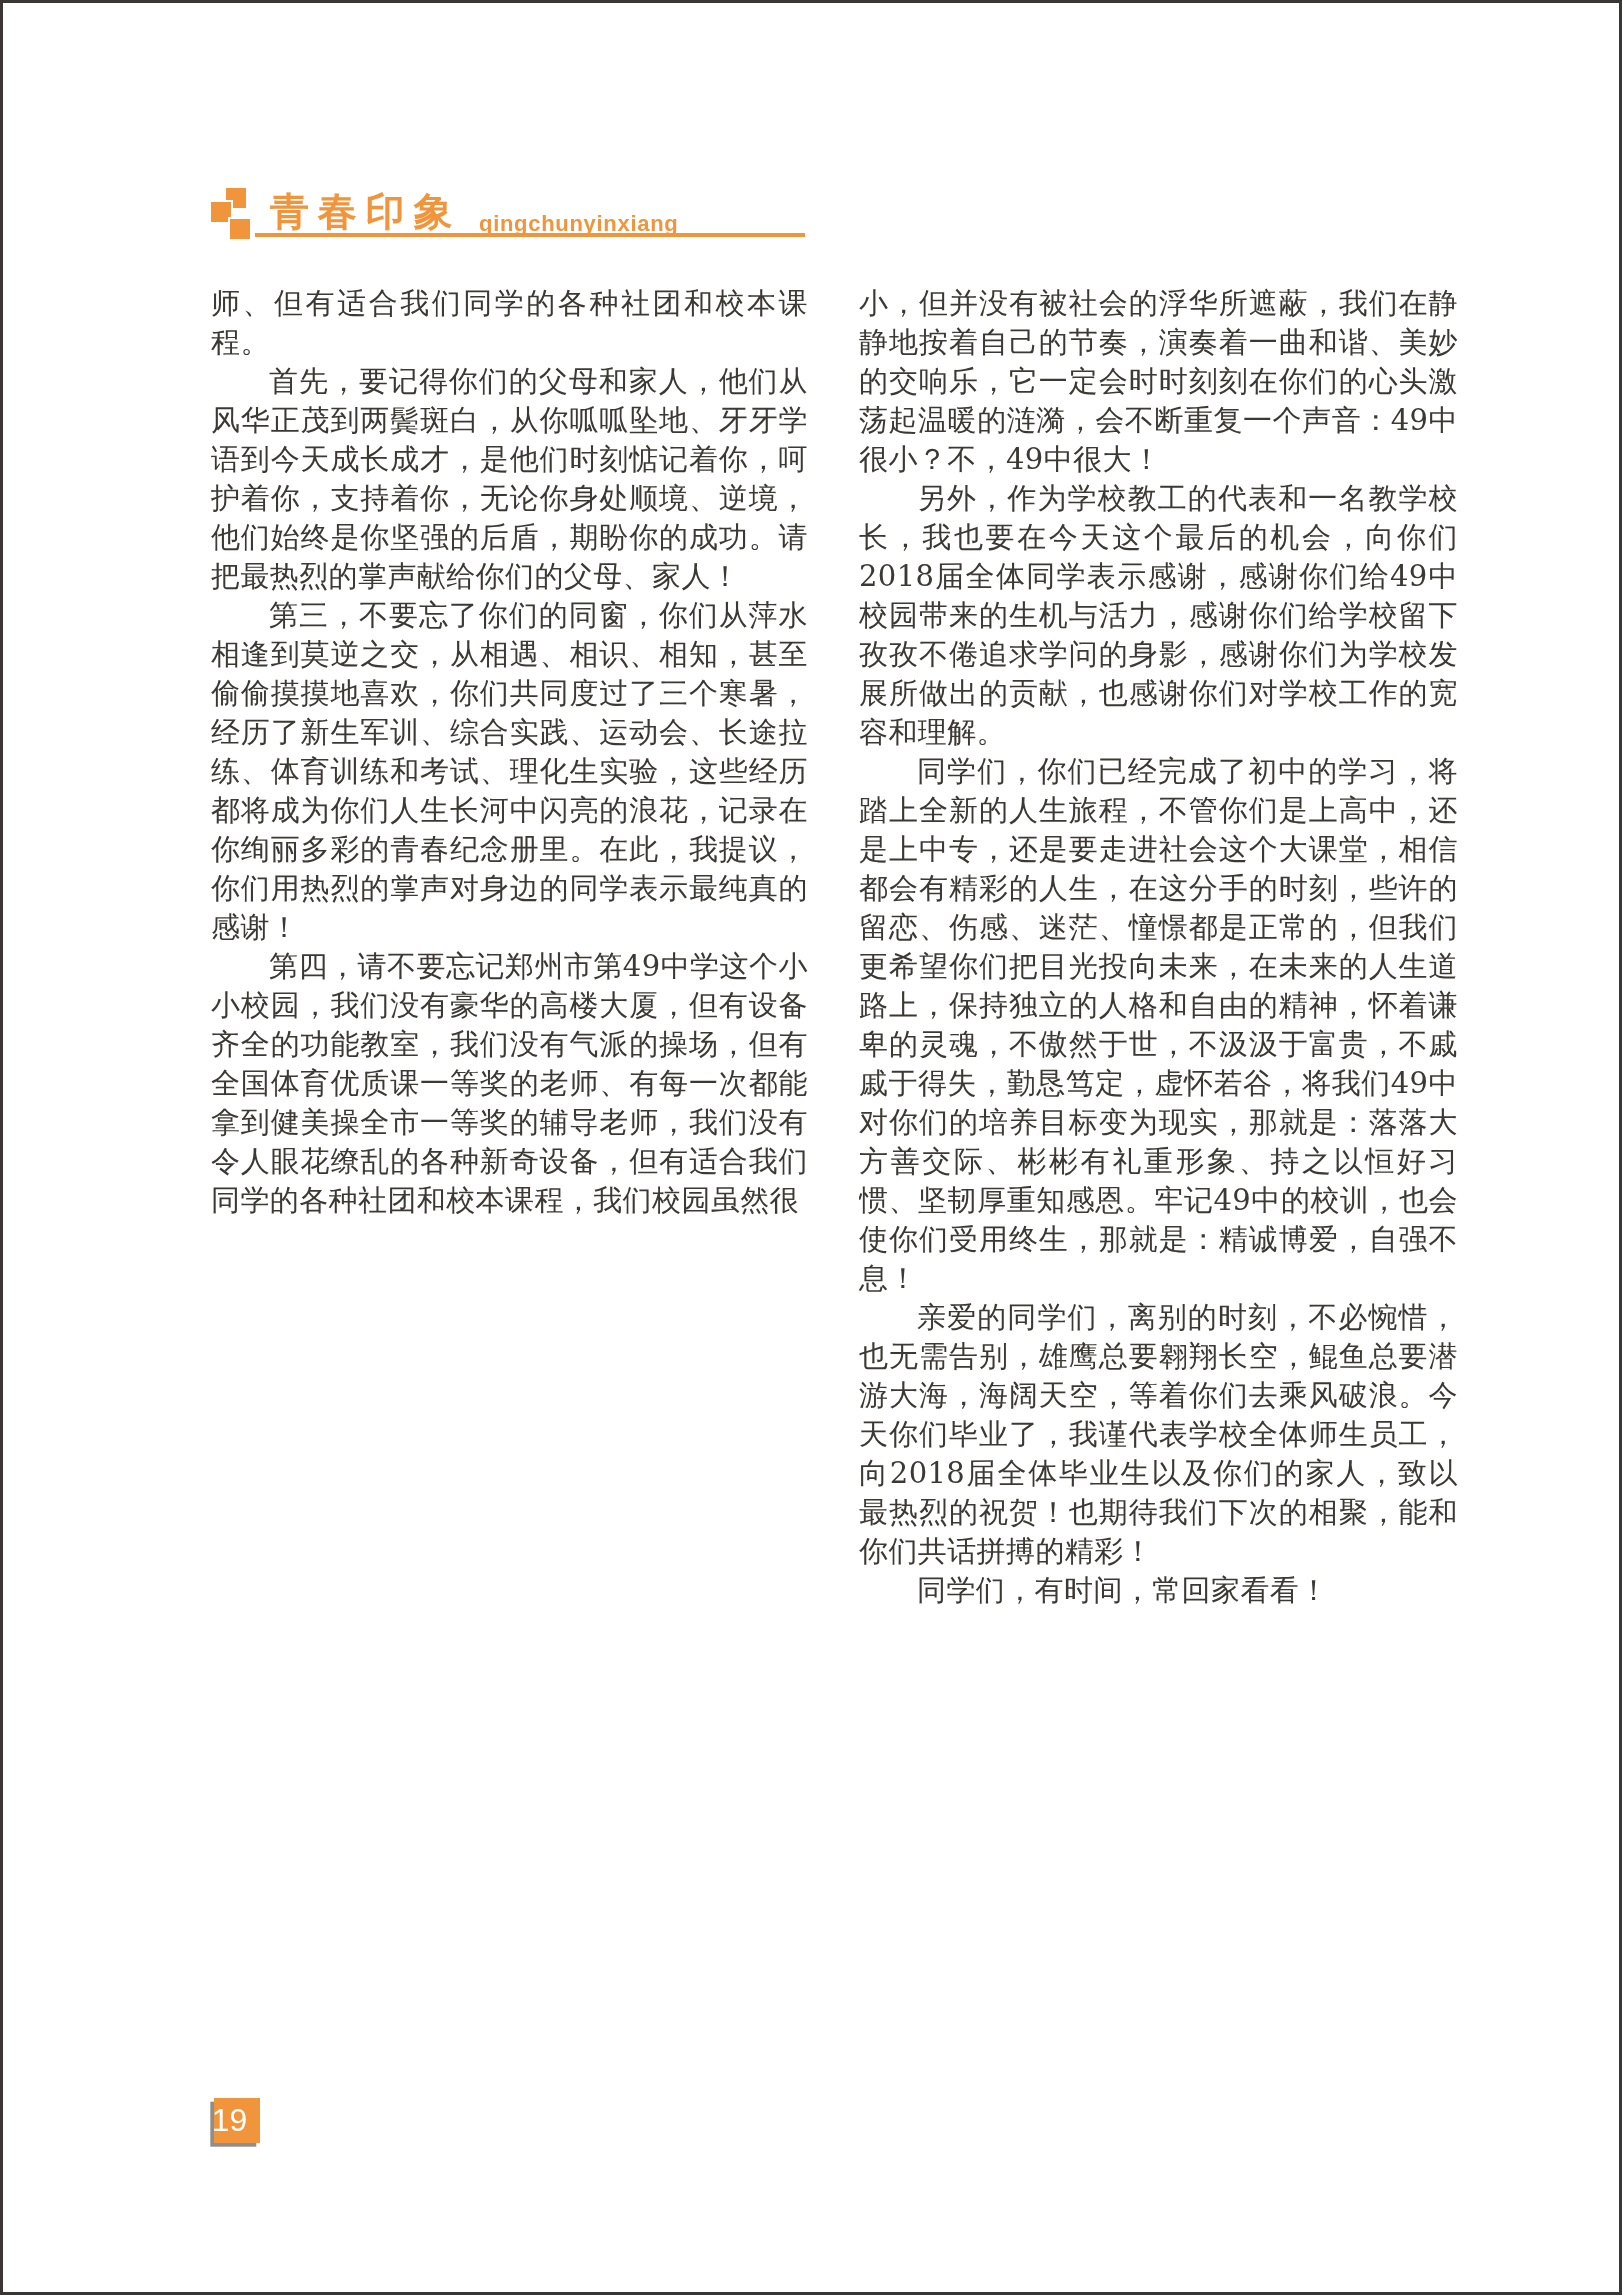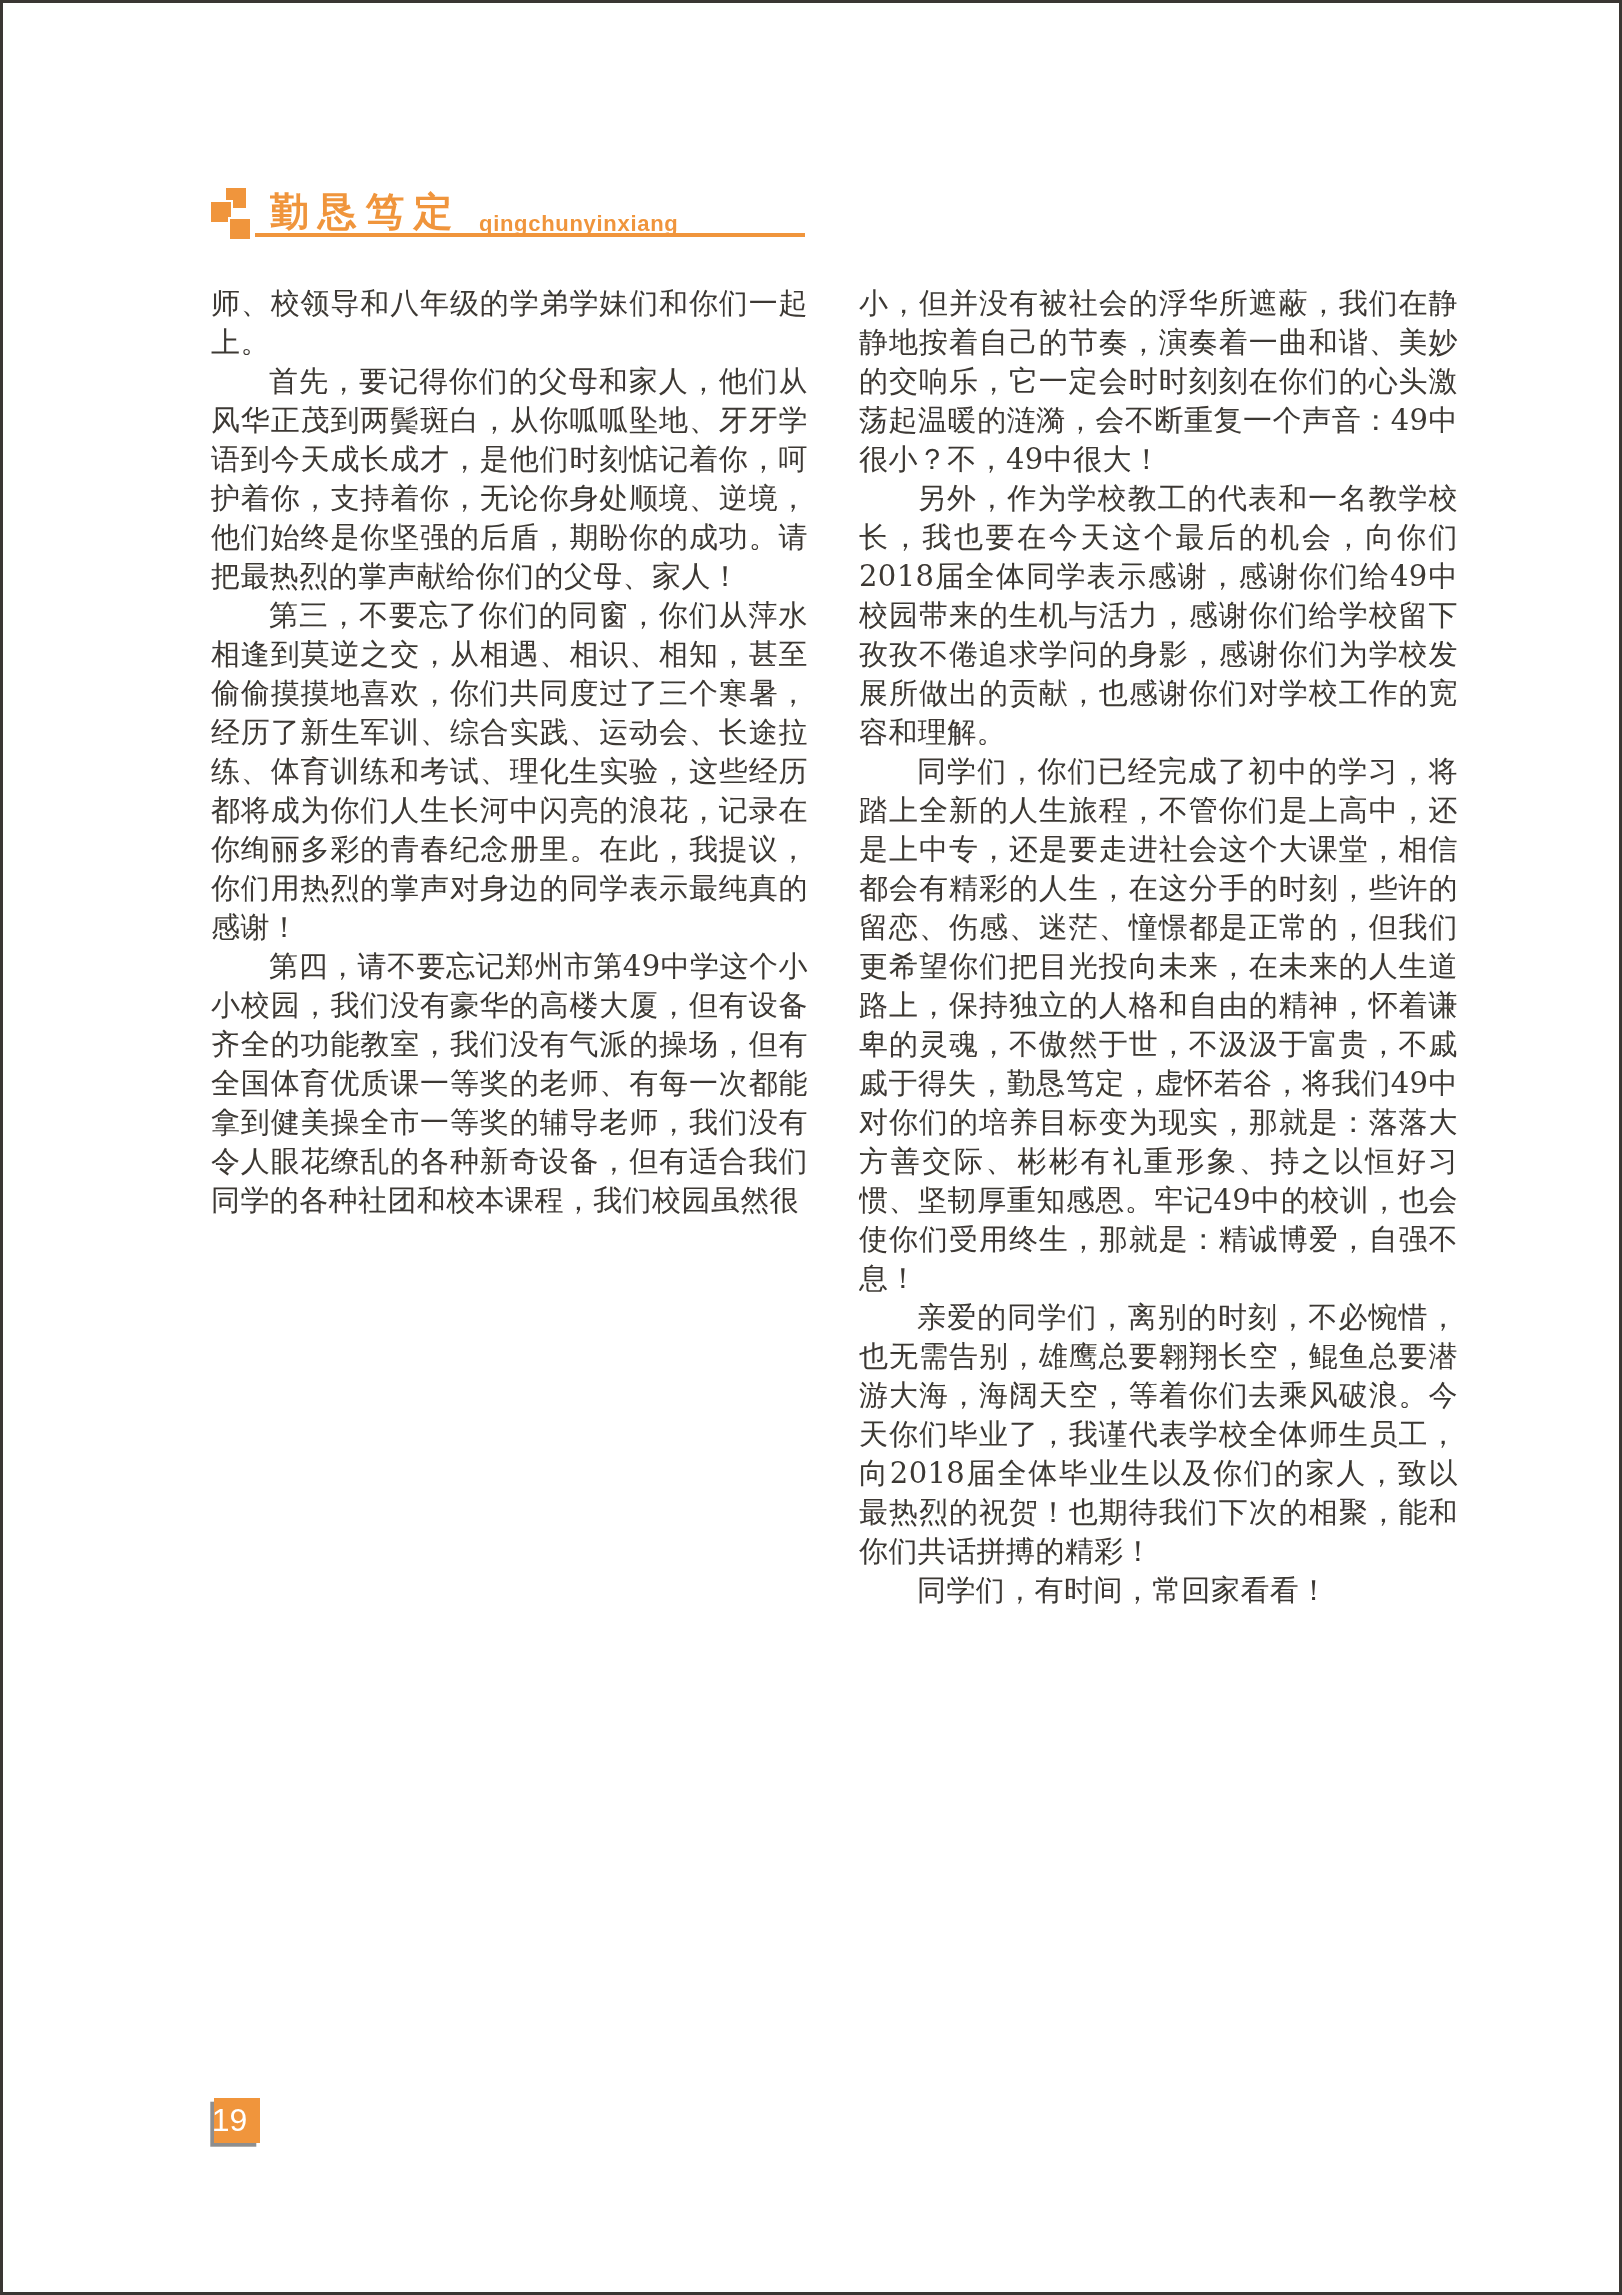--- a/index.html
+++ b/index.html
@@ -81,27 +81,27 @@
 <body>
 
 <div class="page">
 
   <div>
     <span>
       <span class="logo-sq sq-a"></span>
       <span class="logo-sq sq-b"></span>
       <span class="logo-sq sq-c"></span>
     </span>
-    <div class="header-title">勤恳笃定</div>
+    <div class="header-title">青春印象</div>
     <div class="header-subtitle">qingchunyinxiang</div>
     <div class="header-rule"></div>
   </div>
 
   <div class="column column-left">
-      <p class="para">师、校领导和八年级的学弟学妹们和你们一起上。</p>
+      <p class="para">师、但有适合我们同学的各种社团和校本课程。</p>
       <p class="para indent">首先，要记得你们的父母和家人，他们从风华正茂到两鬓斑白，从你呱呱坠地、牙牙学语到今天成长成才，是他们时刻惦记着你，呵护着你，支持着你，无论你身处顺境、逆境，他们始终是你坚强的后盾，期盼你的成功。请把最热烈的掌声献给你们的父母、家人！</p>
       <p class="para indent">第三，不要忘了你们的同窗，你们从萍水相逢到莫逆之交，从相遇、相识、相知，甚至偷偷摸摸地喜欢，你们共同度过了三个寒暑，经历了新生军训、综合实践、运动会、长途拉练、体育训练和考试、理化生实验，这些经历都将成为你们人生长河中闪亮的浪花，记录在你绚丽多彩的青春纪念册里。在此，我提议，你们用热烈的掌声对身边的同学表示最纯真的感谢！</p>
       <p class="para indent">第四，请不要忘记郑州市第49中学这个小小校园，我们没有豪华的高楼大厦，但有设备齐全的功能教室，我们没有气派的操场，但有全国体育优质课一等奖的老师、有每一次都能拿到健美操全市一等奖的辅导老师，我们没有令人眼花缭乱的各种新奇设备，但有适合我们同学的各种社团和校本课程，我们校园虽然很</p>
     </div>
   <div class="column column-right">
       <p class="para">小，但并没有被社会的浮华所遮蔽，我们在静静地按着自己的节奏，演奏着一曲和谐、美妙的交响乐，它一定会时时刻刻在你们的心头激荡起温暖的涟漪，会不断重复一个声音：49中很小？不，49中很大！</p>
       <p class="para indent">另外，作为学校教工的代表和一名教学校长，我也要在今天这个最后的机会，向你们2018届全体同学表示感谢，感谢你们给49中校园带来的生机与活力，感谢你们给学校留下孜孜不倦追求学问的身影，感谢你们为学校发展所做出的贡献，也感谢你们对学校工作的宽容和理解。</p>
       <p class="para indent">同学们，你们已经完成了初中的学习，将踏上全新的人生旅程，不管你们是上高中，还是上中专，还是要走进社会这个大课堂，相信都会有精彩的人生，在这分手的时刻，些许的留恋、伤感、迷茫、憧憬都是正常的，但我们更希望你们把目光投向未来，在未来的人生道路上，保持独立的人格和自由的精神，怀着谦卑的灵魂，不傲然于世，不汲汲于富贵，不戚戚于得失，勤恳笃定，虚怀若谷，将我们49中对你们的培养目标变为现实，那就是：落落大方善交际、彬彬有礼重形象、持之以恒好习惯、坚韧厚重知感恩。牢记49中的校训，也会使你们受用终生，那就是：精诚博爱，自强不息！</p>
       <p class="para indent">亲爱的同学们，离别的时刻，不必惋惜，也无需告别，雄鹰总要翱翔长空，鲲鱼总要潜游大海，海阔天空，等着你们去乘风破浪。今天你们毕业了，我谨代表学校全体师生员工，向2018届全体毕业生以及你们的家人，致以最热烈的祝贺！也期待我们下次的相聚，能和你们共话拼搏的精彩！</p>
       <p class="para indent">同学们，有时间，常回家看看！</p>

